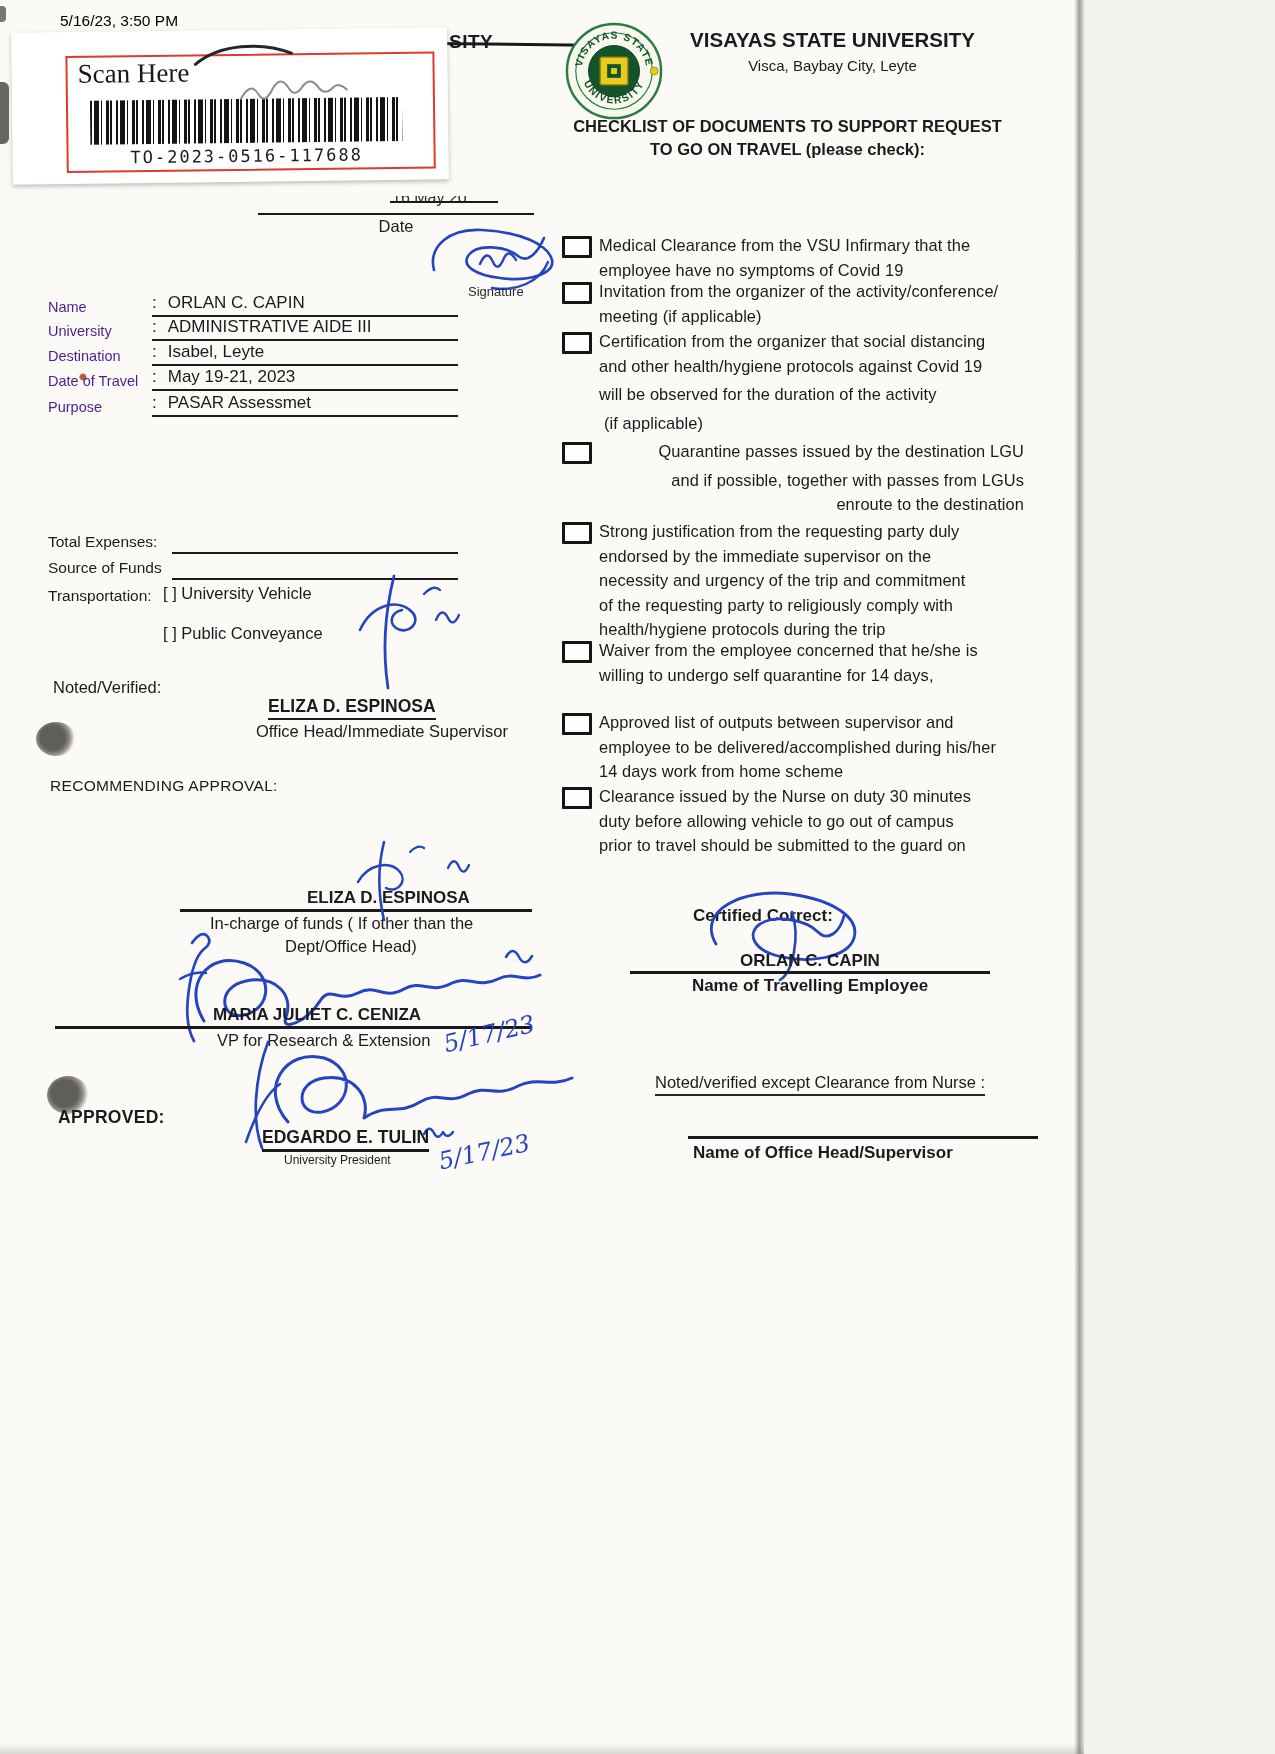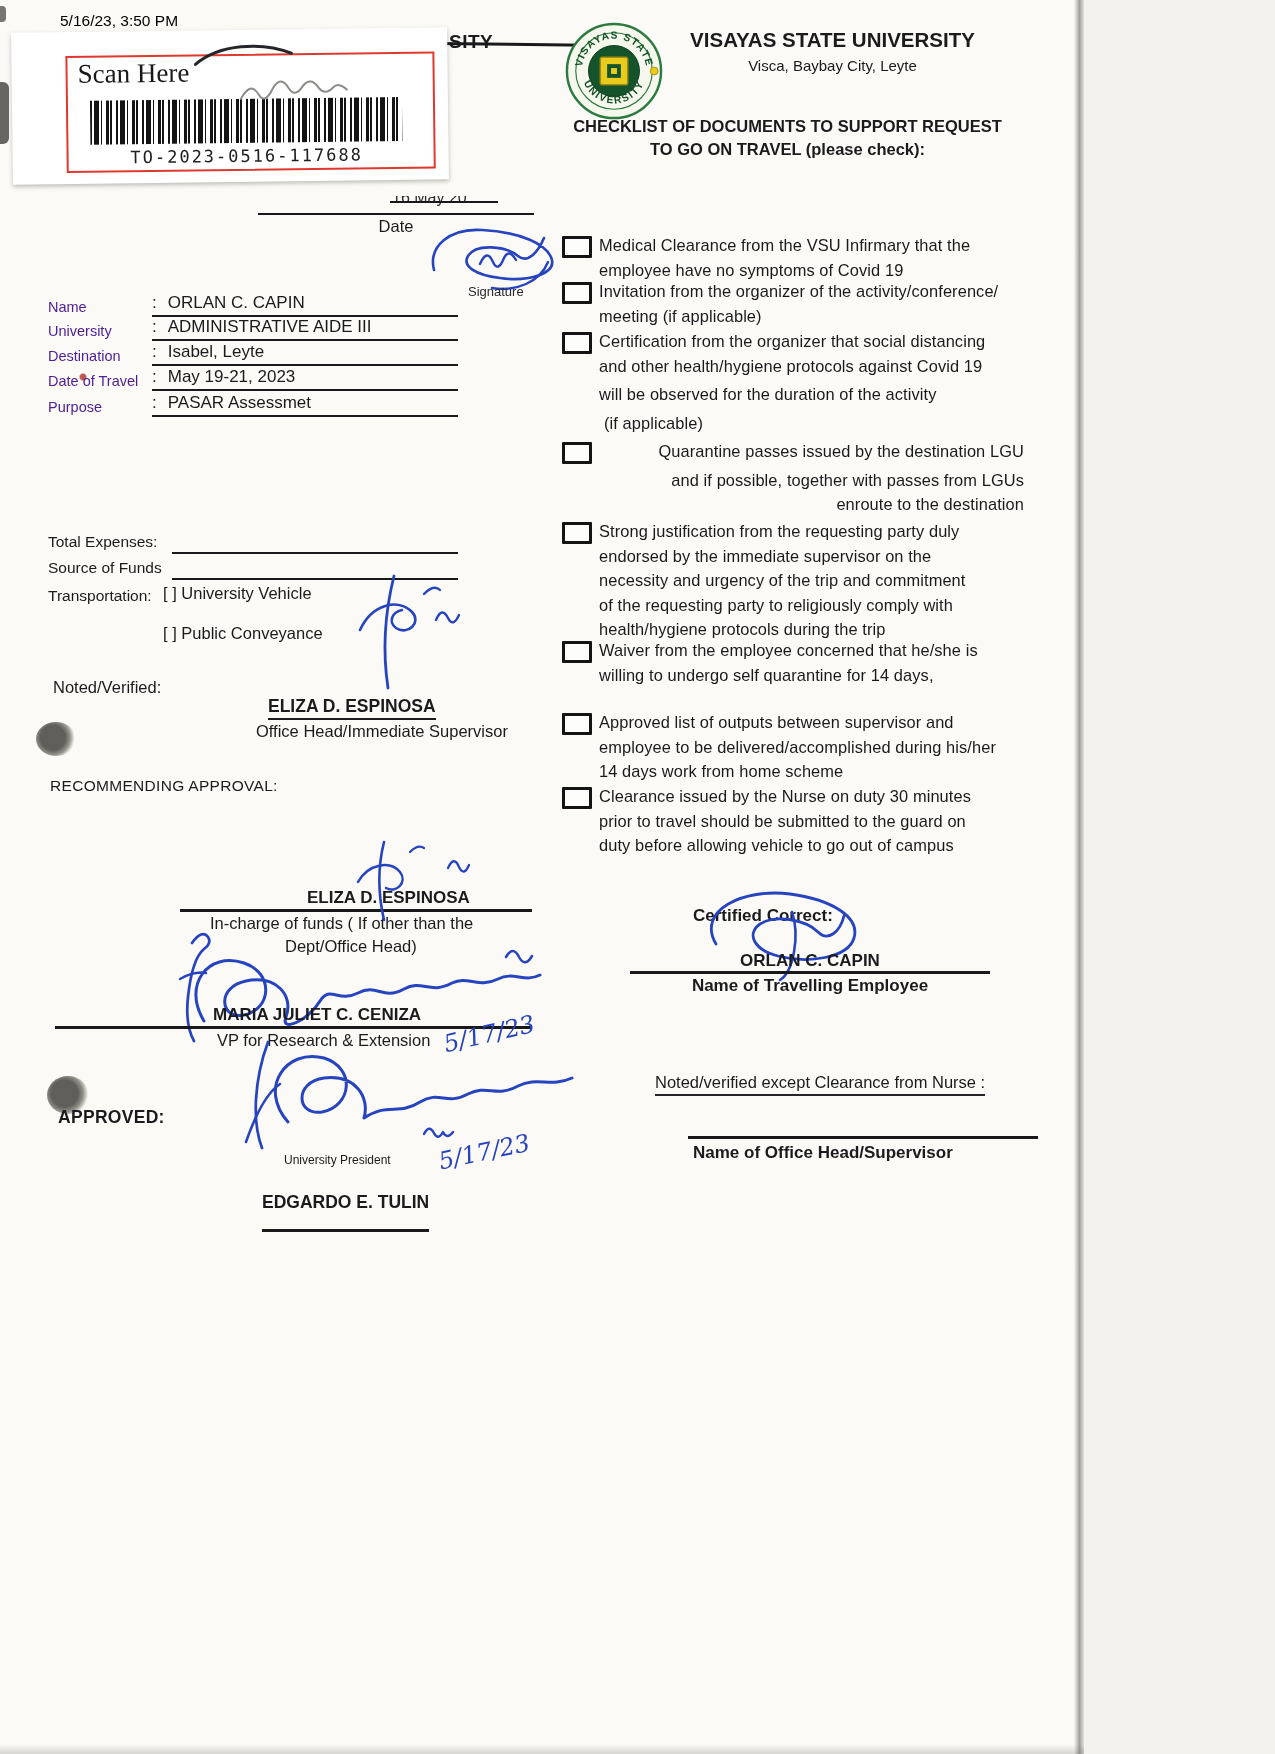--- a/index.html
+++ b/index.html
@@ -167,21 +167,21 @@
   <div class="abs" style="left:217px;top:1031px;font-size:16.5px;">VP for Research &amp; Extension</div>
   <div class="abs hw" style="left:443px;top:1020px;transform:rotate(-13deg);">5/17/23</div>
 
   <div class="abs b" style="left:58px;top:1107px;font-size:17.5px;letter-spacing:.3px;">APPROVED:</div>
   <svg class="sig" style="left:228px;top:1018px;" width="360" height="140" viewBox="0 0 360 140">
     <path d="M60,104 C30,70 58,30 96,40 C128,50 124,88 94,94 C68,98 66,64 96,60 C128,56 142,80 136,100 C160,84 170,98 192,84 C212,72 218,88 240,76 C260,66 268,80 290,68 C310,58 322,70 344,60" stroke-width="3"></path>
     <path d="M40,24 C26,62 24,104 34,130" stroke-width="2.7"></path>
     <path d="M18,124 q16,-46 34,-58" stroke-width="2.5"></path>
     <path d="M196,116 q5,-10 10,-1 q4,8 9,-1 q4,8 10,0" stroke-width="2.4"></path>
   </svg>
-  <div class="abs b" style="left:262px;top:1192px;font-size:17.5px;border-bottom:3px solid #1a1a1a;padding-bottom:16px;">EDGARDO E. TULIN</div>
+  <div class="abs b" style="left:262px;top:1127px;font-size:17.5px;border-bottom:3px solid #1a1a1a;padding-bottom:1px;">EDGARDO E. TULIN</div>
   <div class="abs" style="left:284px;top:1153px;font-size:12px;text-align:center;">University President</div>
   <div class="abs hw" style="left:438px;top:1138px;transform:rotate(-12deg);">5/17/23</div>
 
   <svg class="abs" style="left:565px;top:22px;" width="98" height="98" viewBox="0 0 100 100">
     <defs>
       <path id="arcTop" d="M17,50 A33,33 0 0 1 83,50"></path>
       <path id="arcBot" d="M17,50 A33,33 0 0 0 83,50"></path>
     </defs>
     <circle cx="50" cy="50" r="48" fill="#f6f8ee" stroke="#2c7a3f" stroke-width="2.5"></circle>
     <circle cx="50" cy="50" r="39" fill="none" stroke="#2c7a3f" stroke-width="1.2"></circle>
@@ -259,22 +259,22 @@
     <div class="ck-text">
       <div>Approved list of outputs between supervisor and</div>
       <div>employee to be delivered/accomplished during his/her</div>
       <div>14 days work from home scheme</div>
     </div>
   </div>
   <div class="ck-item" style="top:784px;">
     <div class="ckbox"></div>
     <div class="ck-text">
       <div>Clearance issued by the Nurse on duty 30 minutes</div>
+      <div>duty before allowing vehicle to go out of campus</div>
       <div>prior to travel should be submitted to the guard on</div>
-      <div>duty before allowing vehicle to go out of campus</div>
     </div>
   </div>
 
   <div class="abs b" style="left:693px;top:906px;font-size:17px;">Certified Correct:</div>
   <svg class="sig" style="left:672px;top:882px;" width="320" height="100" viewBox="0 0 320 100">
     <path d="M44,62 C24,28 72,6 118,12 C162,18 188,36 182,56 C176,76 136,82 106,74 C82,68 74,52 88,42 C104,32 134,38 146,50 C156,60 168,50 172,34" stroke-width="2.8"></path>
     <path d="M120,30 q6,18 2,40 q-4,22 -14,28" stroke-width="2.6"></path>
   </svg>
   <div class="abs b center" style="left:630px;top:951px;width:360px;font-size:17px;">ORLAN C. CAPIN</div>
   <div class="line" style="left:630px;top:971px;width:360px;height:2.5px;"></div>

